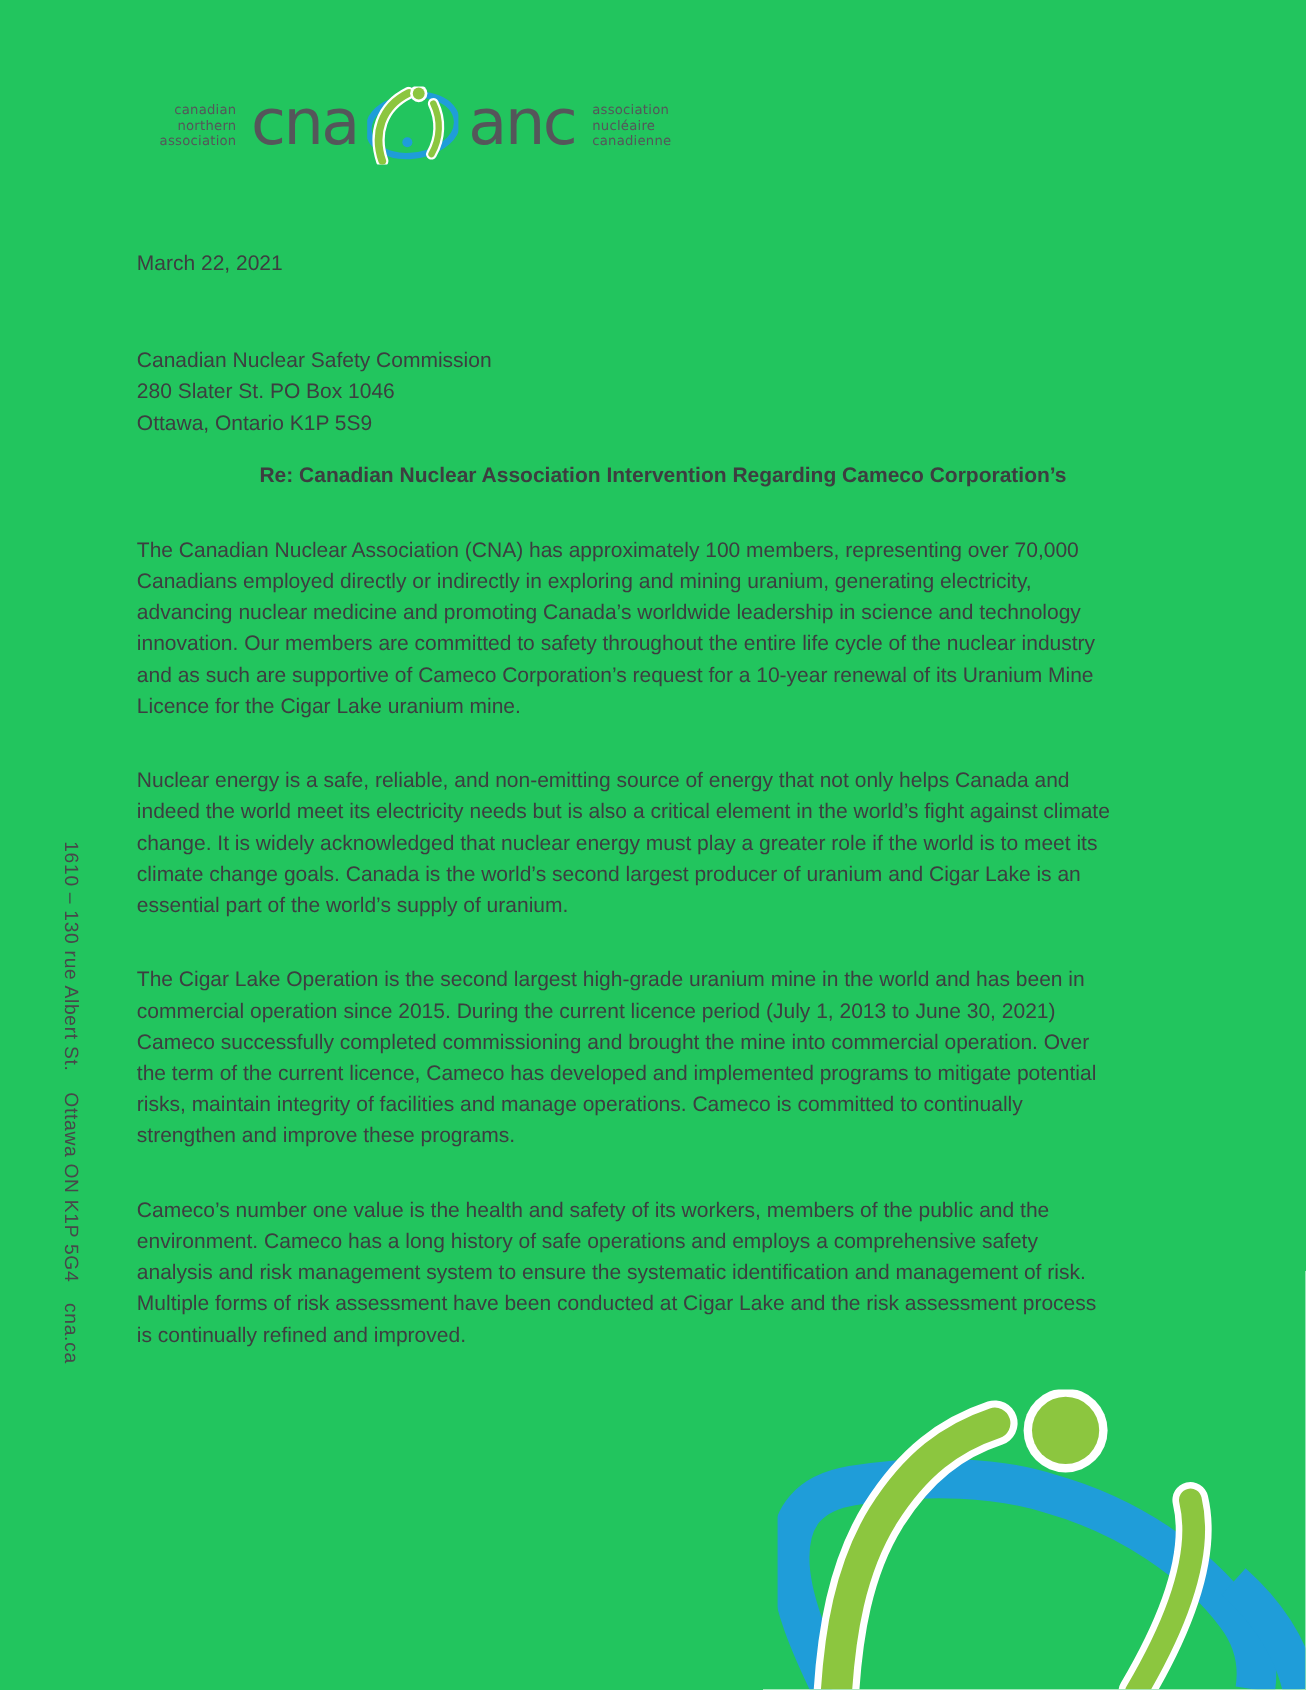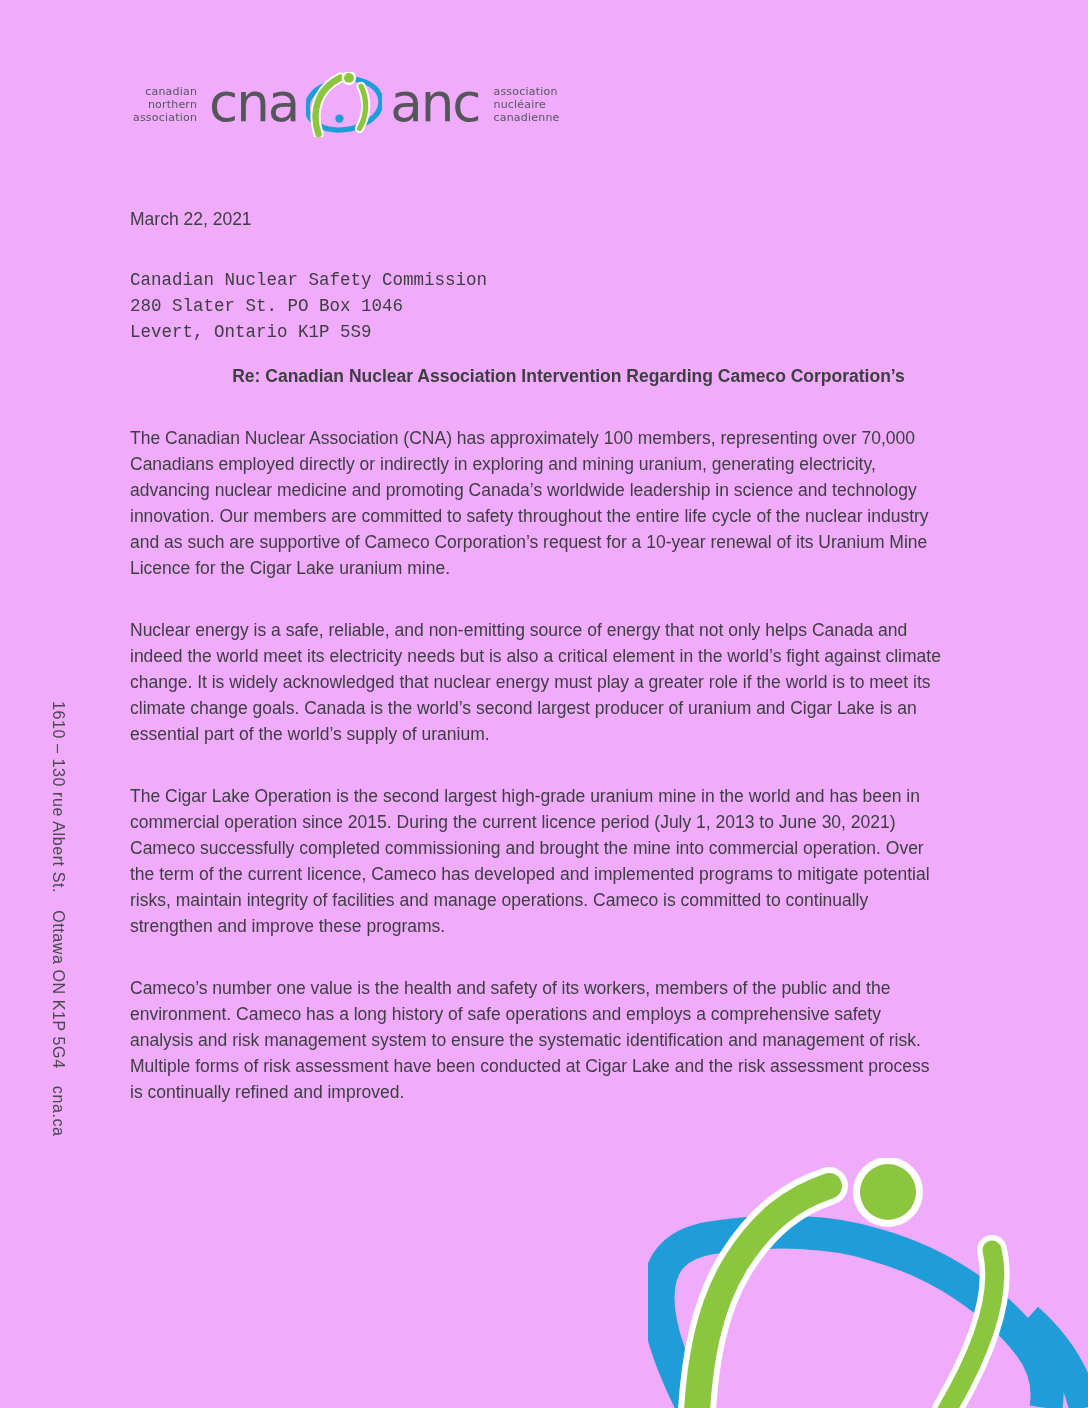--- a/index.html
+++ b/index.html
@@ -1,39 +1,39 @@
 <!DOCTYPE html>
 <html style="--green: #8CC63F; --blue: #1F9DD9; --logo_gray: #55565A; --text: #3D3E40;"><head>
 <meta charset="utf-8">
 <style>
   html,body{margin:0;padding:0;background:#ffffff;}
   .page{
-    position:relative;width:1088px;height:1408px;background:#f0abfc;overflow:hidden;
+    position:relative;width:1088px;height:1408px;background:#22c55e;overflow:hidden;
     font-family:"Liberation Sans",sans-serif;color:var(--text,#3d3e40);
   }
   
   .letterhead{position:absolute;left:133px;top:72px;display:flex;align-items:center;}
   .wordmark{font-family:"DejaVu Sans",sans-serif;font-size:11px;line-height:13px;
     color:var(--logo_gray,#55565A);letter-spacing:.2px;}
   .wordmark.left{text-align:right;margin-right:7px;}
   .wordmark.right{text-align:left;margin-left:9px;}
   .logo-big{font-family:"DejaVu Sans",sans-serif;font-size:53px;line-height:1;
     color:var(--logo_gray,#55565A);letter-spacing:-2px;margin:0 5px 4px 5px;}
   .orbit-icon{flex:0 0 auto;margin:0 3px;}
   
   .side-address{
     position:absolute;left:49px;top:701px;height:500px;
     writing-mode:vertical-rl;white-space:nowrap;
     font-size:16px;letter-spacing:.6px;color:#47484a;
   }
   
-  .content{position:absolute;left:130px;top:206px;width:815px;
+  .content{position:absolute;left:114px;top:206px;width:815px;
     font-size:17.5px;line-height:26px;}
   .date{margin:0;}
-  .recipient{margin-top:35px;font-family:Liberation Mono, monospace;}
+  .recipient{margin-top:55px;}
   .subject{margin-top:18px;padding-left:62px;font-weight:bold;text-align:center;}
   .para{margin:36px 0 0 0;}
   
   .watermark{position:absolute;right:0;bottom:0;display:block;}
 </style>
 </head>
 <body>
 
 <div class="page">
 
@@ -63,21 +63,21 @@
   </header>
 
   <div class="side-address">1610 – 130 rue Albert St.  Ottawa ON K1P 5G4  cna.ca</div>
 
   <main class="content">
     <div class="date">March 22, 2021</div>
 
     <div class="recipient">
       <div>Canadian Nuclear Safety Commission</div>
       <div>280 Slater St. PO Box 1046</div>
-      <div>Levert, Ontario K1P 5S9</div>
+      <div>Ottawa, Ontario K1P 5S9</div>
     </div>
 
     <div class="subject">
       <div>Re: Canadian Nuclear Association Intervention Regarding Cameco Corporation’s</div>
     </div>
 
     <p class="para">The Canadian Nuclear Association (CNA) has approximately 100 members, representing over 70,000 Canadians employed directly or indirectly in exploring and mining uranium, generating electricity, advancing nuclear medicine and promoting Canada’s worldwide leadership in science and technology innovation. Our members are committed to safety throughout the entire life cycle of the nuclear industry and as such are supportive of Cameco Corporation’s request for a 10-year renewal of its Uranium Mine Licence for the Cigar Lake uranium mine.</p>
     <p class="para">Nuclear energy is a safe, reliable, and non-emitting source of energy that not only helps Canada and indeed the world meet its electricity needs but is also a critical element in the world’s fight against climate change. It is widely acknowledged that nuclear energy must play a greater role if the world is to meet its climate change goals. Canada is the world’s second largest producer of uranium and Cigar Lake is an essential part of the world’s supply of uranium.</p>
     <p class="para">The Cigar Lake Operation is the second largest high-grade uranium mine in the world and has been in commercial operation since 2015. During the current licence period (July 1, 2013 to June 30, 2021) Cameco successfully completed commissioning and brought the mine into commercial operation. Over the term of the current licence, Cameco has developed and implemented programs to mitigate potential risks, maintain integrity of facilities and manage operations. Cameco is committed to continually strengthen and improve these programs.</p>
     <p class="para">Cameco’s number one value is the health and safety of its workers, members of the public and the environment. Cameco has a long history of safe operations and employs a comprehensive safety analysis and risk management system to ensure the systematic identification and management of risk. Multiple forms of risk assessment have been conducted at Cigar Lake and the risk assessment process is continually refined and improved.</p>

